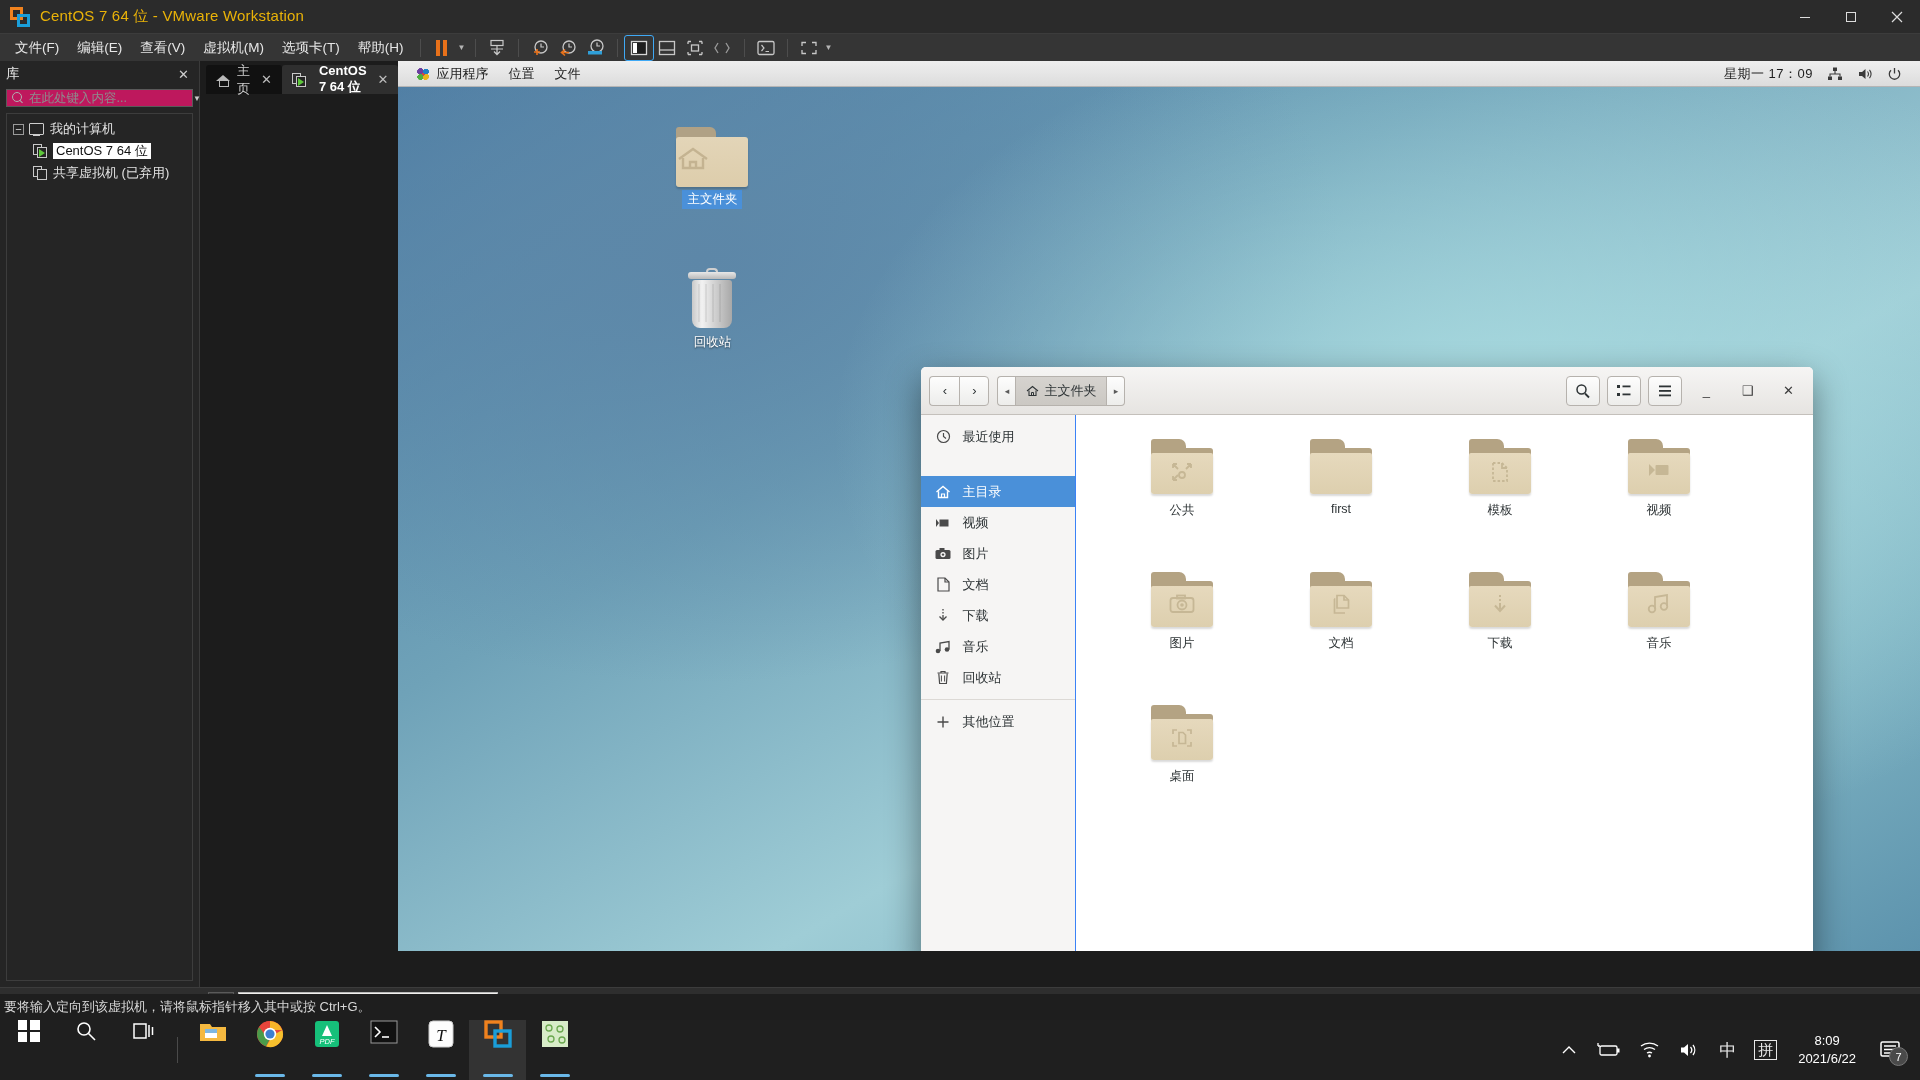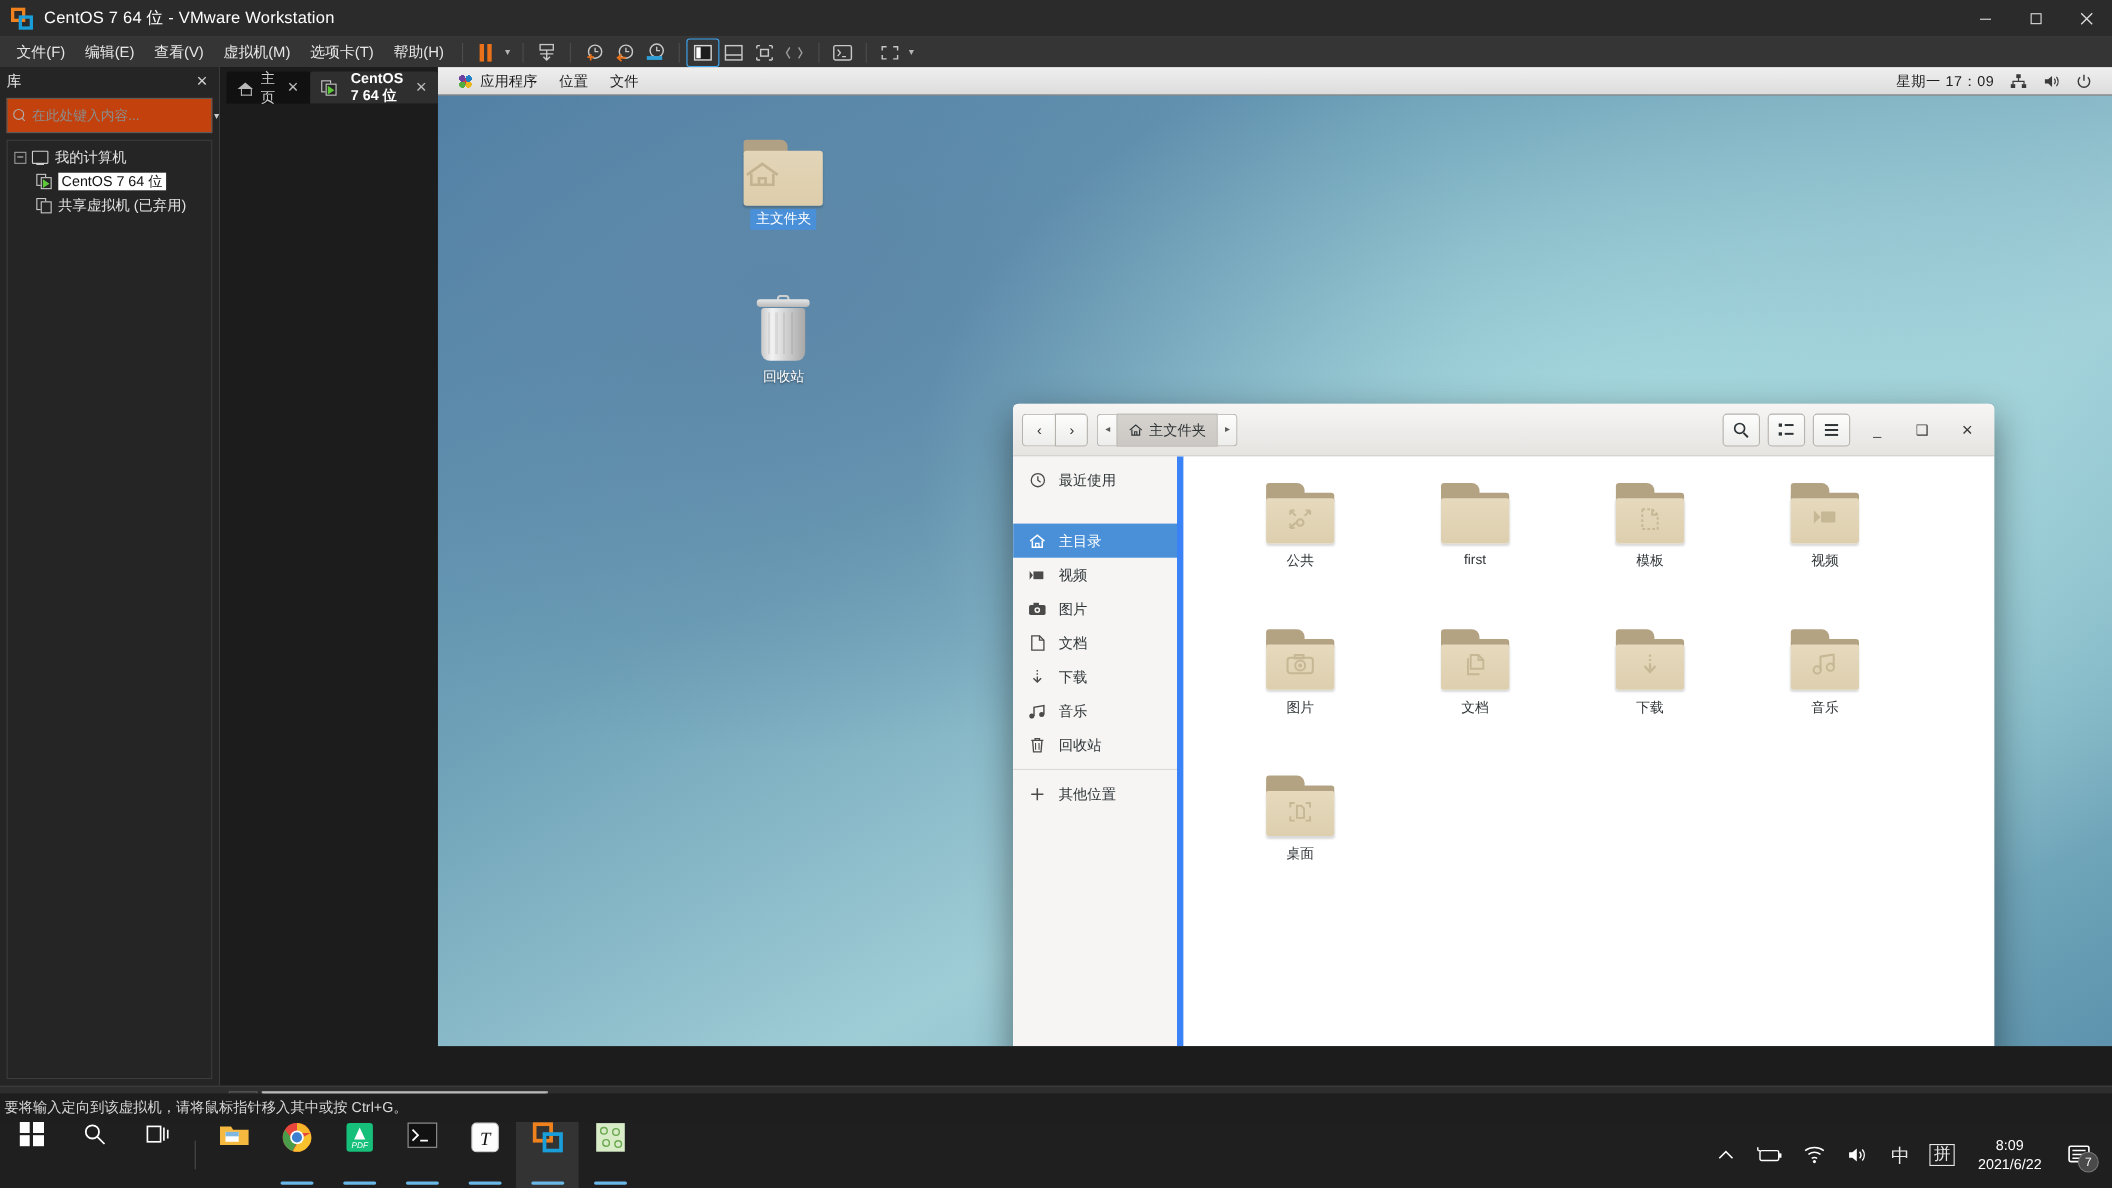--- a/index.html
+++ b/index.html
@@ -11,21 +11,21 @@
   }
 
   
   #vmware { position:absolute; inset:0 0 60px 0; background:#2b2b2b; display:flex; flex-direction:column; }
 
   
   .titlebar { height:33px; background:#2b2b2b; display:flex; align-items:center; flex:0 0 33px; }
   .vm-logo { width:20px; height:20px; margin:0 10px 0 10px; position:relative; flex:0 0 20px;}
   .vm-logo .sq1 { position:absolute; left:0; top:0; width:13px; height:13px; border:3px solid #f0821e; }
   .vm-logo .sq2 { position:absolute; left:7px; top:7px; width:13px; height:13px; border:3px solid #1a9ed9; }
-  .title-text { font-size:15px; color:#ffffff; letter-spacing:.2px; }
+  .title-text { font-size:15px; color:#eab308; letter-spacing:.2px; }
   .win-btns { margin-left:auto; display:flex; height:33px; }
   .win-btn { width:46px; height:33px; display:flex; align-items:center; justify-content:center; color:#ddd; font-size:15px; }
 
   
   .menubar { height:28px; background:#353535; display:flex; align-items:center; flex:0 0 28px; padding-left:6px; border-top:1px solid #3c3c3c;}
   .menu-item { padding:4px 9px; font-size:13.5px; color:#e6e6e6; }
   .tb-sep { width:1px; height:18px; background:#4d4d4d; margin:0 7px; }
   .tb-btn { width:28px; height:24px; display:flex; align-items:center; justify-content:center; position:relative; }
   .tb-caret { width:12px; height:22px; display:flex; align-items:center; justify-content:center; color:#b5b5b5; font-size:8px;}
   .pausebars { display:flex; gap:3px; }
@@ -33,21 +33,21 @@
   .tb-active { outline:1.5px solid #3fa9f5; border-radius:2px; }
 
   
   .vm-body { flex:1; display:flex; min-height:0; }
 
   
   .library { width:200px; background:#252525; border-right:1px solid #3a3a3a; display:flex; flex-direction:column; flex:0 0 200px;}
   .lib-head { height:26px; display:flex; align-items:center; padding:0 6px; }
   .lib-title { font-size:13.5px; color:#e8e8e8; }
   .lib-x { margin-left:auto; color:#cfcfcf; font-size:13px; padding:0 4px; }
-  .lib-search { margin:2px 6px 6px 6px; height:32px; border:1px solid #5a5a5a; background:#c2410c; display:flex; align-items:center; padding:0 4px; }
+  .lib-search { margin:2px 6px 6px 6px; height:18px; border:1px solid #5a5a5a; background:#be185d; display:flex; align-items:center; padding:0 4px; }
   .lib-search .mag { width:14px; height:14px; flex:0 0 14px; position:relative; }
   .lib-search .mag:before { content:""; position:absolute; width:8px;height:8px;border:1.3px solid #b0b0b0;border-radius:50%; left:1px; top:1px;}
   .lib-search .mag:after { content:""; position:absolute; width:4px;height:1.3px;background:#b0b0b0; transform:rotate(45deg); left:8px; top:10px;}
   .lib-search input { flex:1; background:transparent; border:0; outline:none; color:#ddd; font-size:12.5px; font-family:inherit; padding-left:4px;}
   .lib-search input::placeholder { color:#8d8d8d; }
   .lib-search .dd { color:#c9c9c9; font-size:8px; padding:0 3px;}
   .lib-tree { flex:1; border:1px solid #3d3d3d; margin:0 6px 6px 6px; background:#252525; padding-top:4px; }
   .tree-row { display:flex; align-items:center; height:22px; font-size:13px; color:#e2e2e2; padding-left:6px; }
   .tree-row.lvl2 { padding-left:26px; }
   .expander { width:11px;height:11px;border:1px solid #9a9a9a; margin-right:5px; display:flex; align-items:center; justify-content:center; color:#ddd; font-size:11px; line-height:8px; flex:0 0 11px;}
@@ -133,21 +133,21 @@
   .crumb-arrow { height:30px; width:18px; display:flex; align-items:center; justify-content:center;
      border:1px solid #b6b2ad; background:linear-gradient(#fdfdfd,#ededeb); color:#5b5b5b; font-size:9px;}
   .crumb-arrow.l { border-radius:4px 0 0 4px; border-right:0;}
   .crumb-arrow.r { border-radius:0 4px 4px 0; border-left:0;}
   .crumb-cur { height:30px; display:flex; align-items:center; gap:5px; padding:0 10px;
      border:1px solid #b6b2ad; background:linear-gradient(#d6d3cf,#cbc8c3); font-size:13px;}
   .nt-right { margin-left:auto; display:flex; align-items:center; gap:7px; }
   .wc { width:34px;height:30px;display:flex;align-items:center;justify-content:center;color:#3a3a3a;font-size:13px;}
 
   .nt-body { flex:1; display:flex; min-height:0; }
-  .nt-side { width:155px; flex:0 0 155px; background:#f6f5f4; border-right:6px solid #3b82f6; padding-top:6px;}
+  .nt-side { width:155px; flex:0 0 155px; background:#f6f5f4; border-right:1px solid #3b82f6; padding-top:6px;}
   .side-row { height:31px; display:flex; align-items:center; gap:11px; padding:0 14px; font-size:13px; color:#2e3436;}
   .side-row.active { background:#4a90d9; color:#fff;margin-top:24px; }
   .side-sep { height:1px; background:#dcd9d5; margin:6px 0; }
   .si { width:16px; flex:0 0 16px; display:flex; align-items:center; justify-content:center; font-size:14px; }
 
   .nt-files { flex:1; background:#fff; padding:18px 10px 10px 26px; display:flex; flex-wrap:wrap; align-content:flex-start; }
   .fitem { width:159px; height:133px; display:flex; flex-direction:column; align-items:center; padding-top:6px;}
   .fitem .fname { margin-top:7px; font-size:12.5px; color:#2e3436;}
   .folder-sm { width:64px; height:56px; position:relative; }
   .folder-sm .tb2 { position:absolute; left:1px; top:0; width:35px; height:13px; background:#b4a383; border-radius:3px 7px 0 0;}

